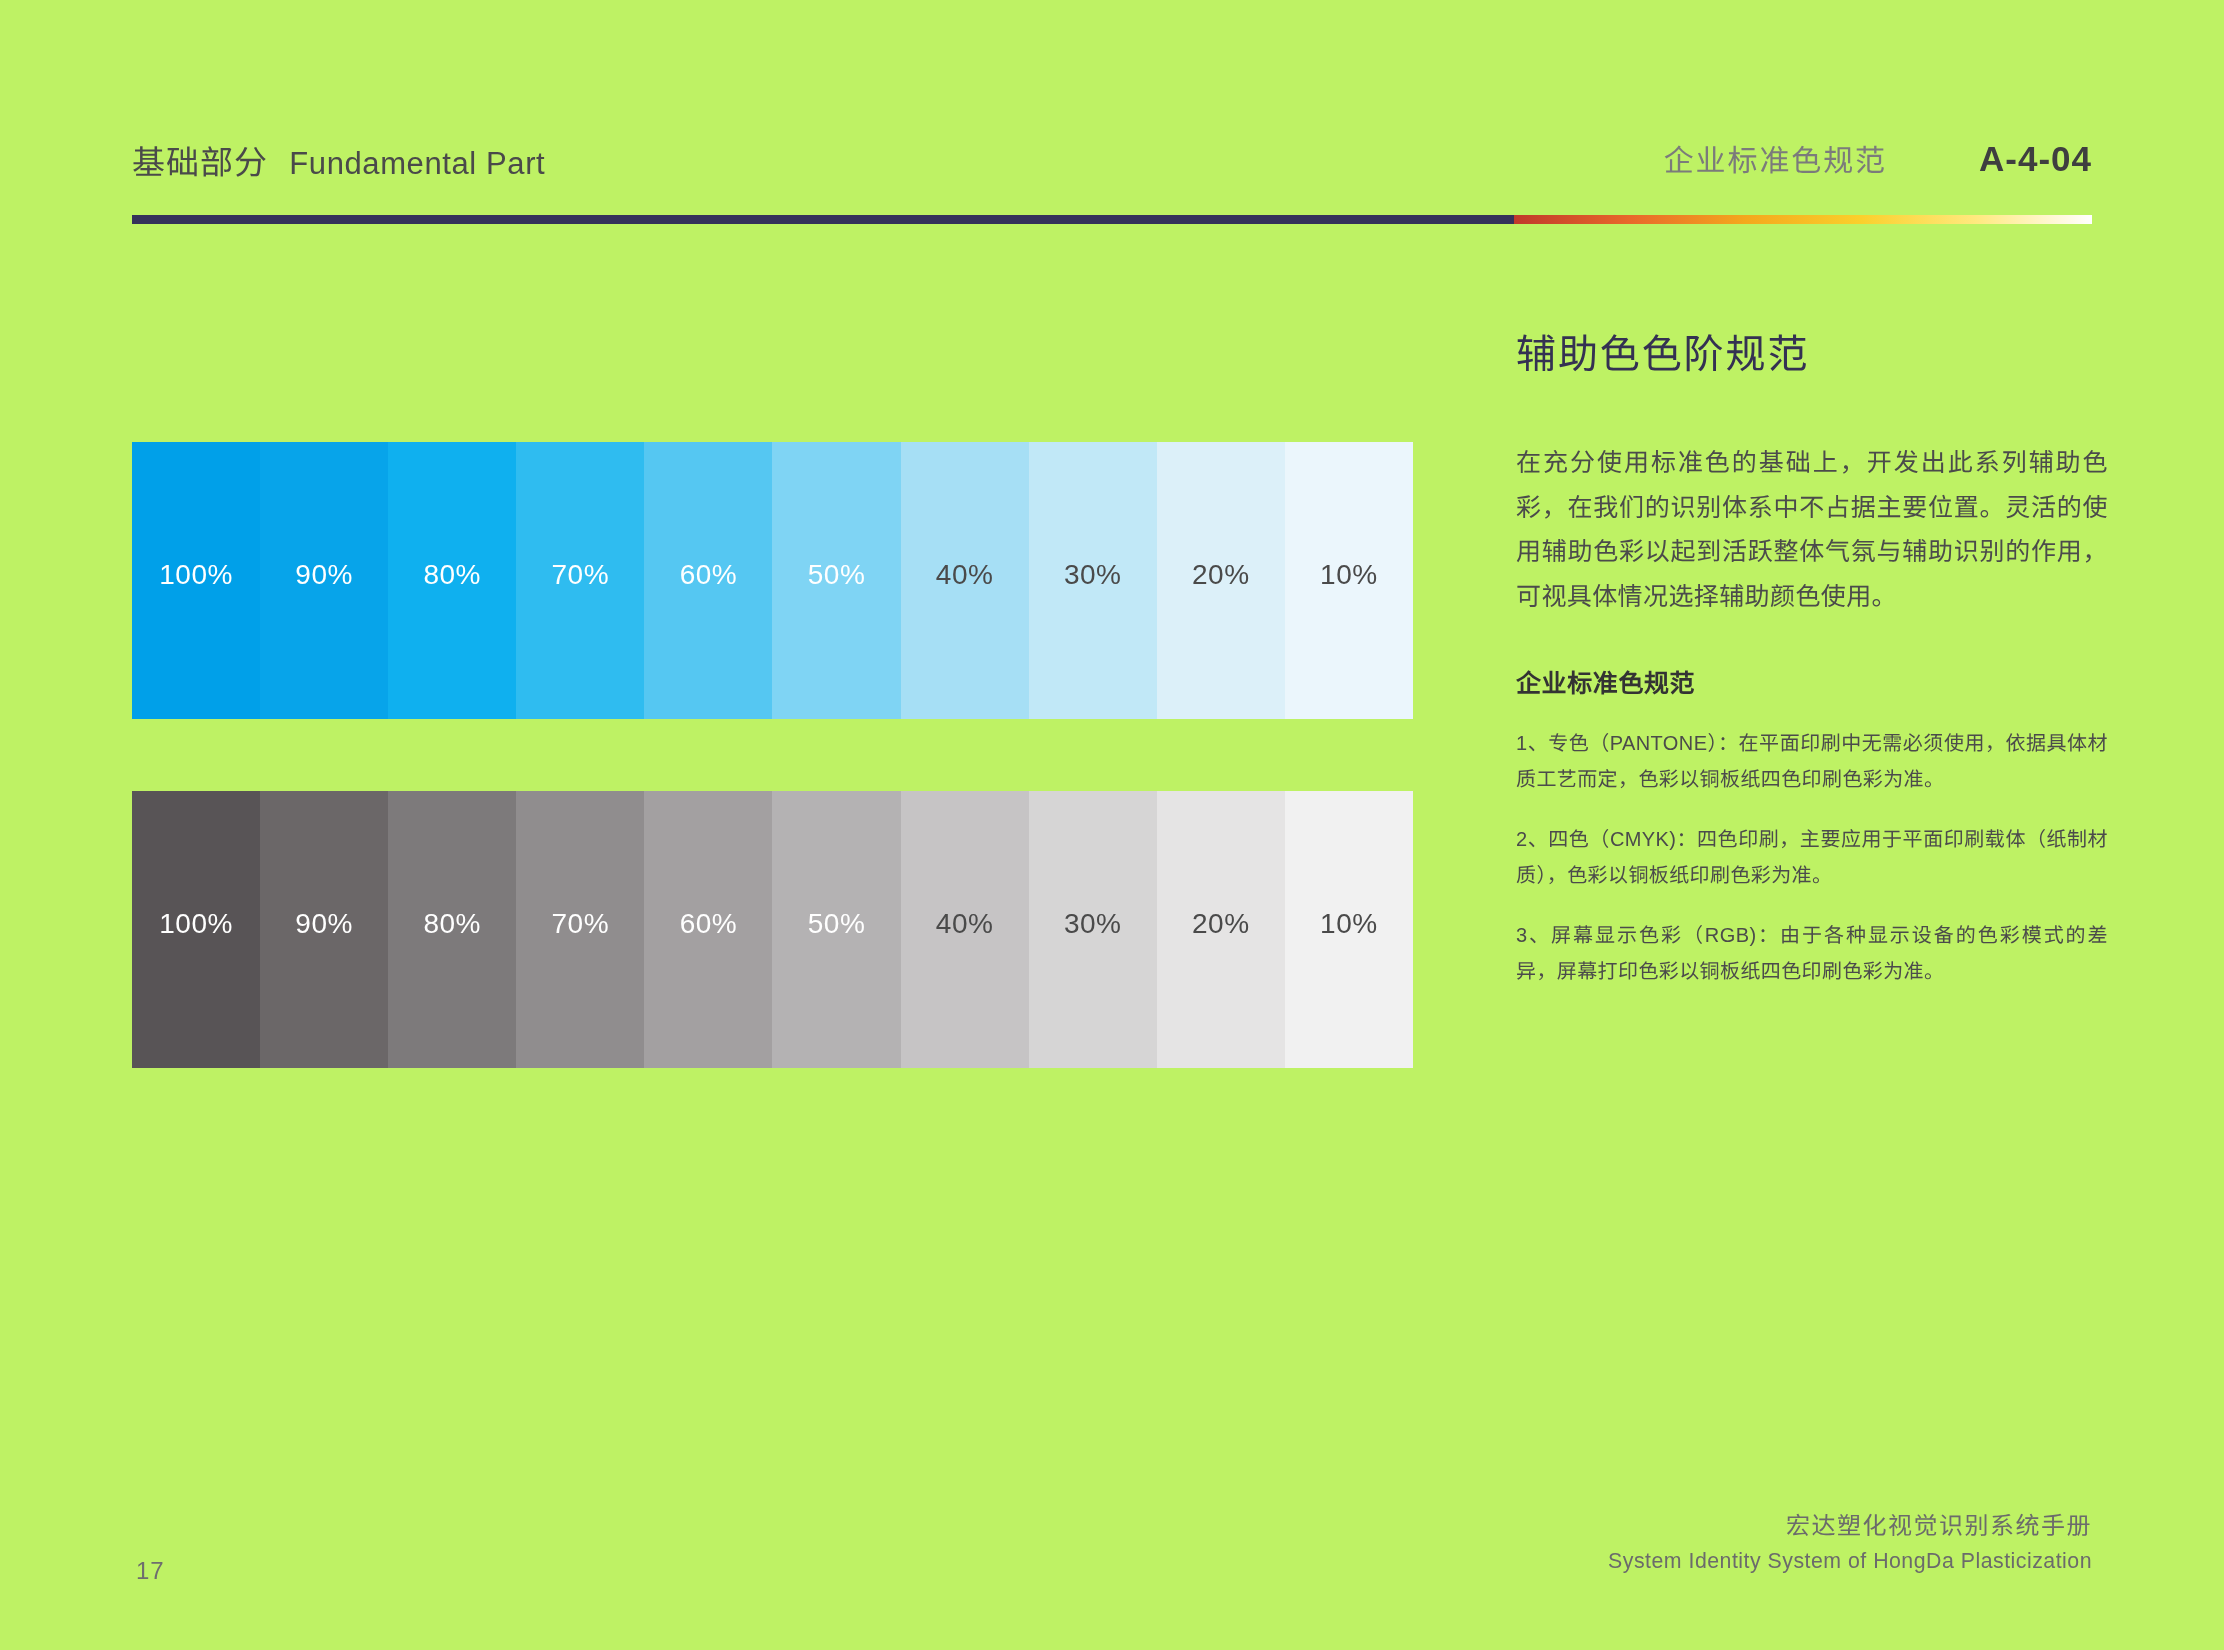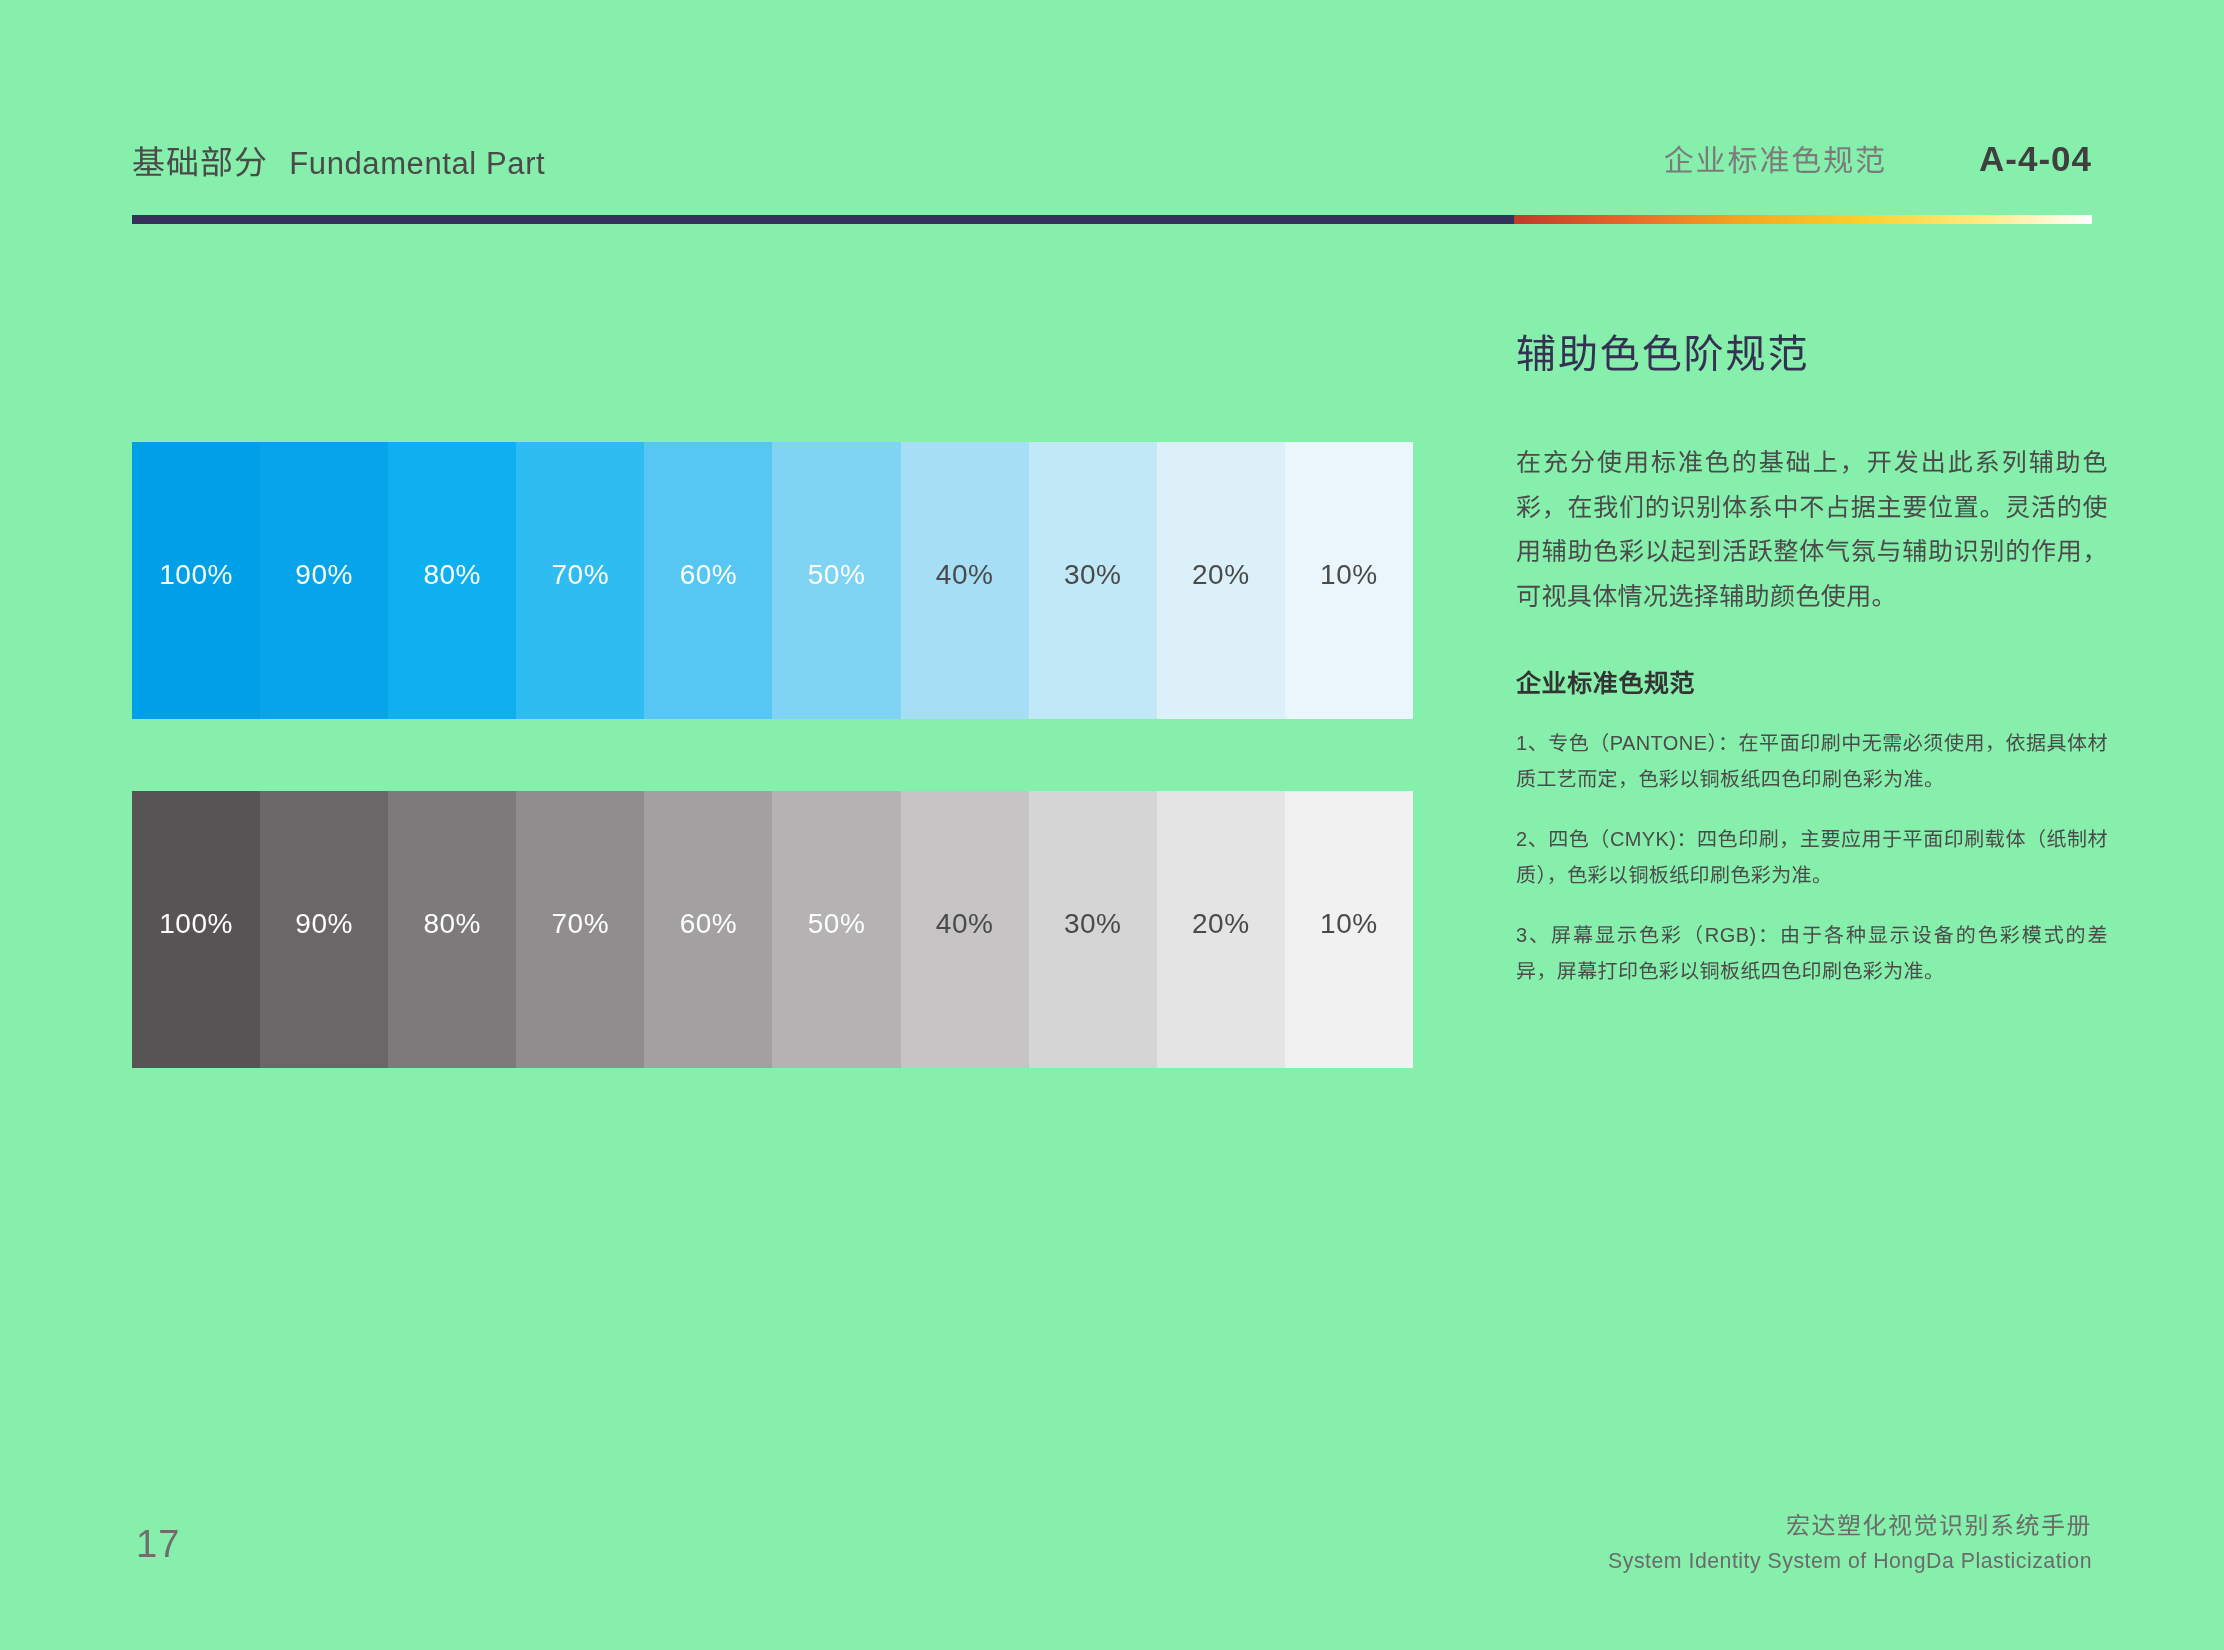--- a/index.html
+++ b/index.html
@@ -13,21 +13,21 @@
     height: 1651px;
     position: relative;
     font-family: "Liberation Sans", "DejaVu Sans", sans-serif;
     overflow: hidden;
     -webkit-font-smoothing: antialiased;
   }
 
   .page {
     position: absolute;
     inset: 0;
-    background: #86efac;
+    background: #bef264;
   }
 
   
   .header {
     position: absolute;
     left: 132px;
     top: 136px;
     width: 1960px;
     height: 78px;
     display: flex;
@@ -151,22 +151,22 @@
     color: #4b4b4b;
     text-align: justify;
     letter-spacing: 0.4px;
   }
   .side p.item:last-child { margin-bottom: 0; }
 
   
   .page-number {
     position: absolute;
     left: 136px;
-    top: 1523px;
-    font-size: 38px;
+    top: 1557px;
+    font-size: 24px;
     color: #6e6e6e;
     letter-spacing: 1px;
   }
   .footer-brand {
     position: absolute;
     right: 132px;
     top: 1506px;
     text-align: right;
     white-space: nowrap;
   }

